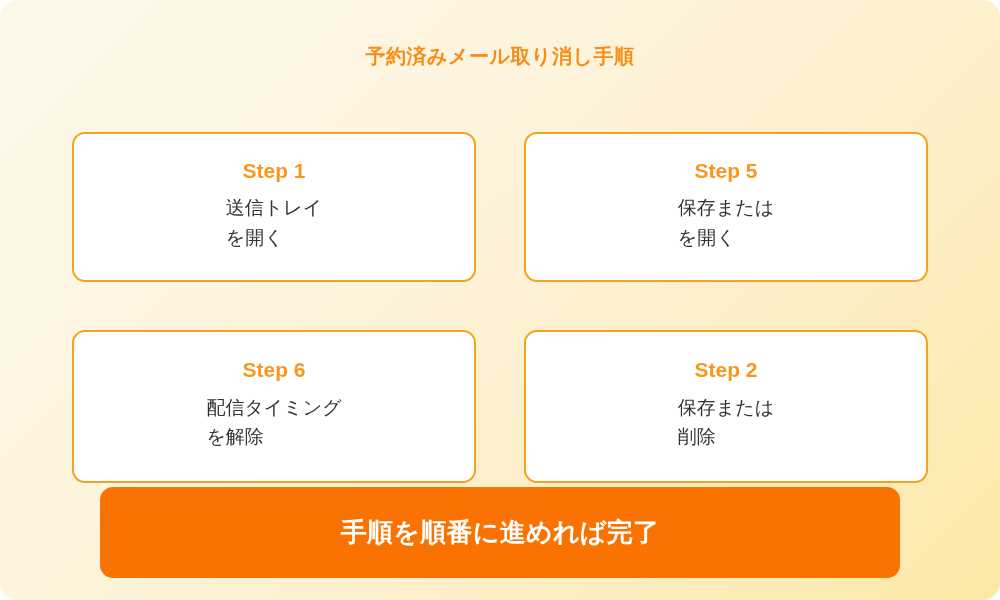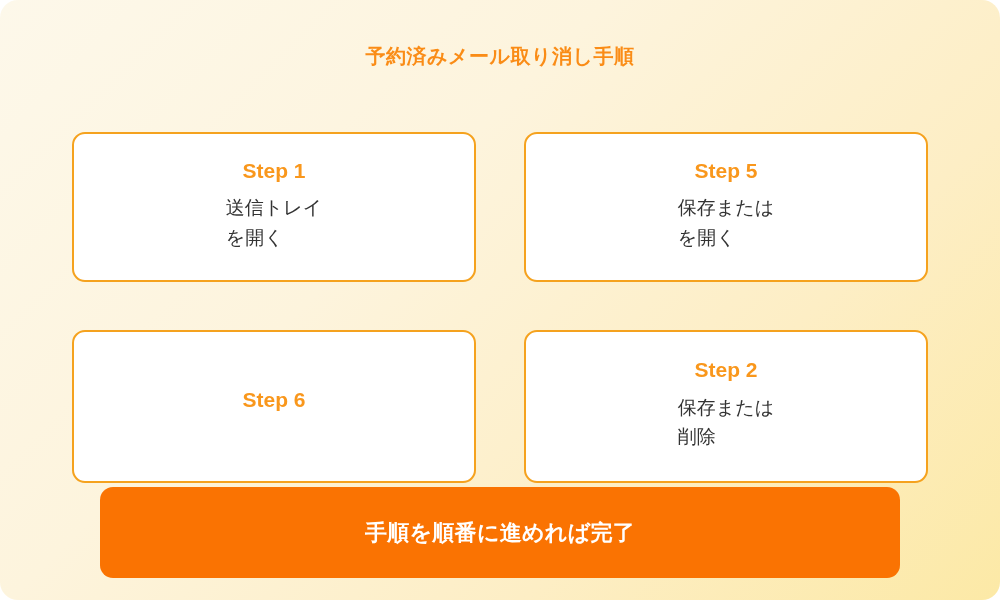--- a/index.html
+++ b/index.html
@@ -96,21 +96,21 @@
     height: 91px;
     box-sizing: border-box;
     background: #fa7302;
     border-radius: 13px;
     display: flex;
     align-items: center;
     justify-content: center;
   }
 
   #banner-text {
-    font-size: 22px;
+    font-size: 26px;
     font-weight: bold;
     color: #ffffff;
     letter-spacing: 0.3px;
     white-space: nowrap;
   }
 </style>
 </head>
 <body>
 
 <div id="canvas">
@@ -130,20 +130,24 @@
     <div class="card">
       <div class="card-step">Step 5</div>
       <div class="card-body">
         <span class="l1">保存または</span>
         <span class="l2">を開く</span>
       </div>
     </div>
 
     <div class="card">
       <div class="card-step">Step 6</div>
+      <div class="card-body">
+        <span class="l1">配信タイミング</span>
+        <span class="l2">を解除</span>
+      </div>
     </div>
 
     <div class="card">
       <div class="card-step">Step 2</div>
       <div class="card-body">
         <span class="l1">保存または</span>
         <span class="l2">削除</span>
       </div>
     </div>
 

